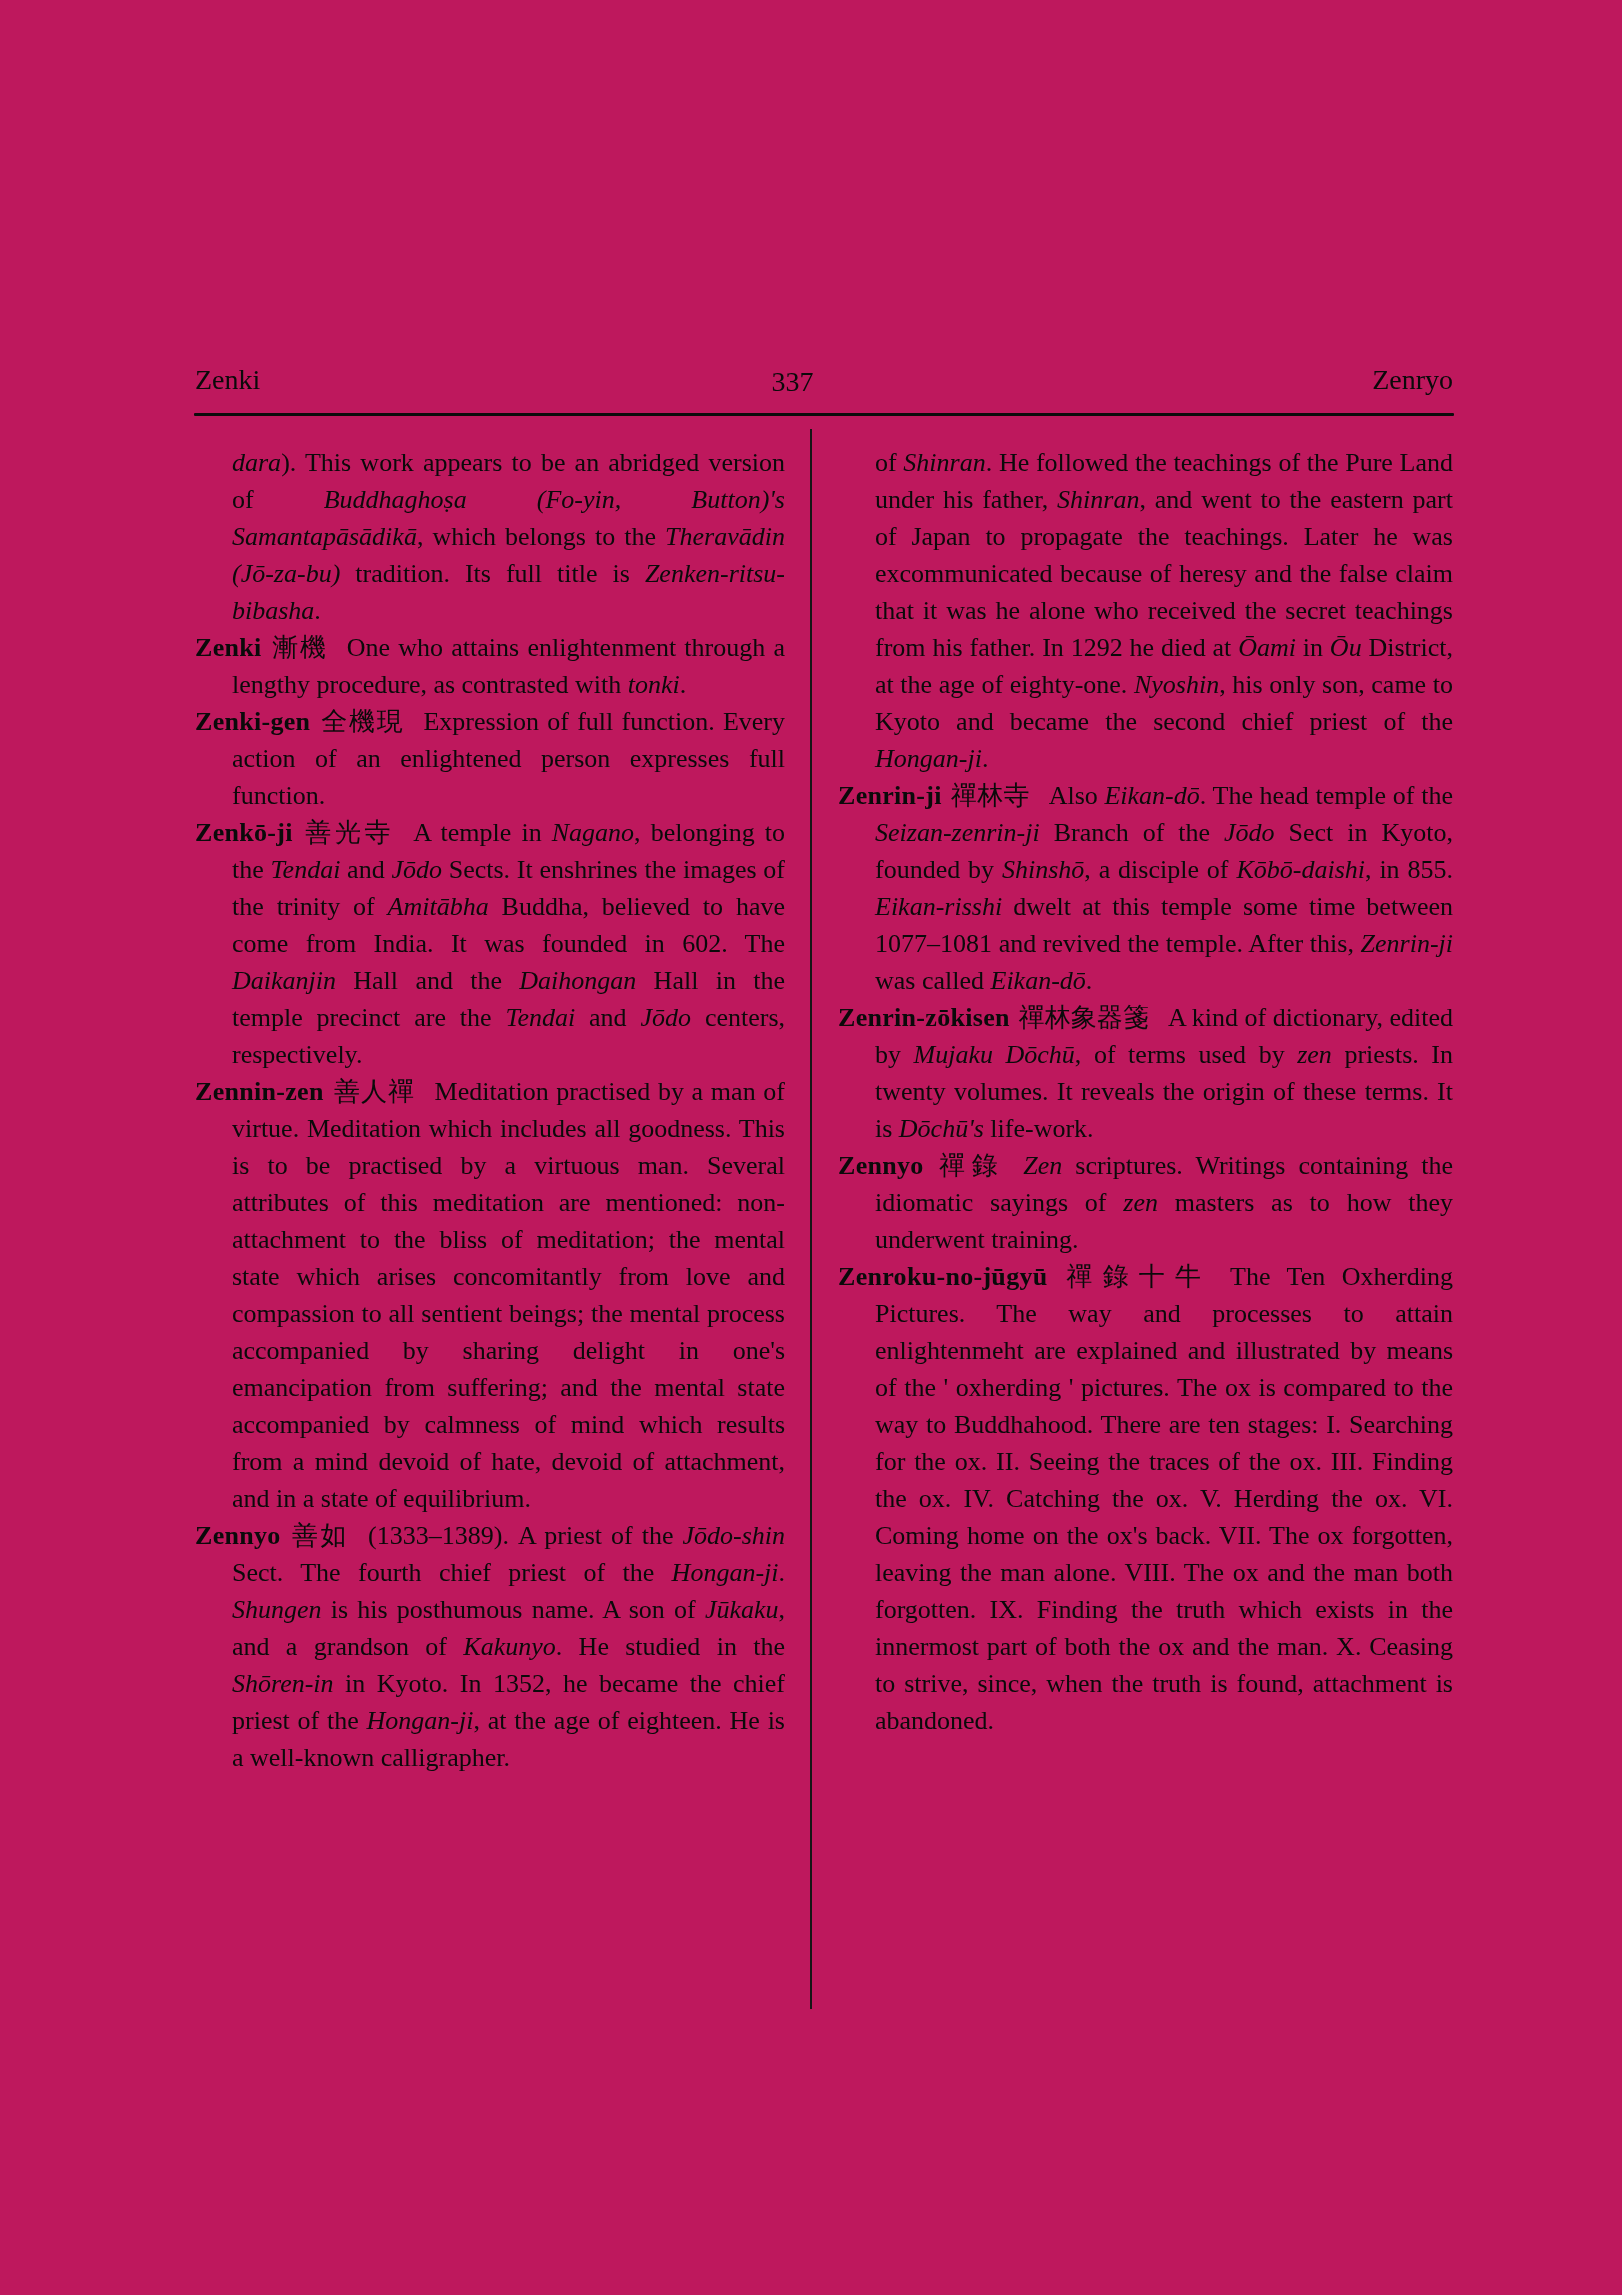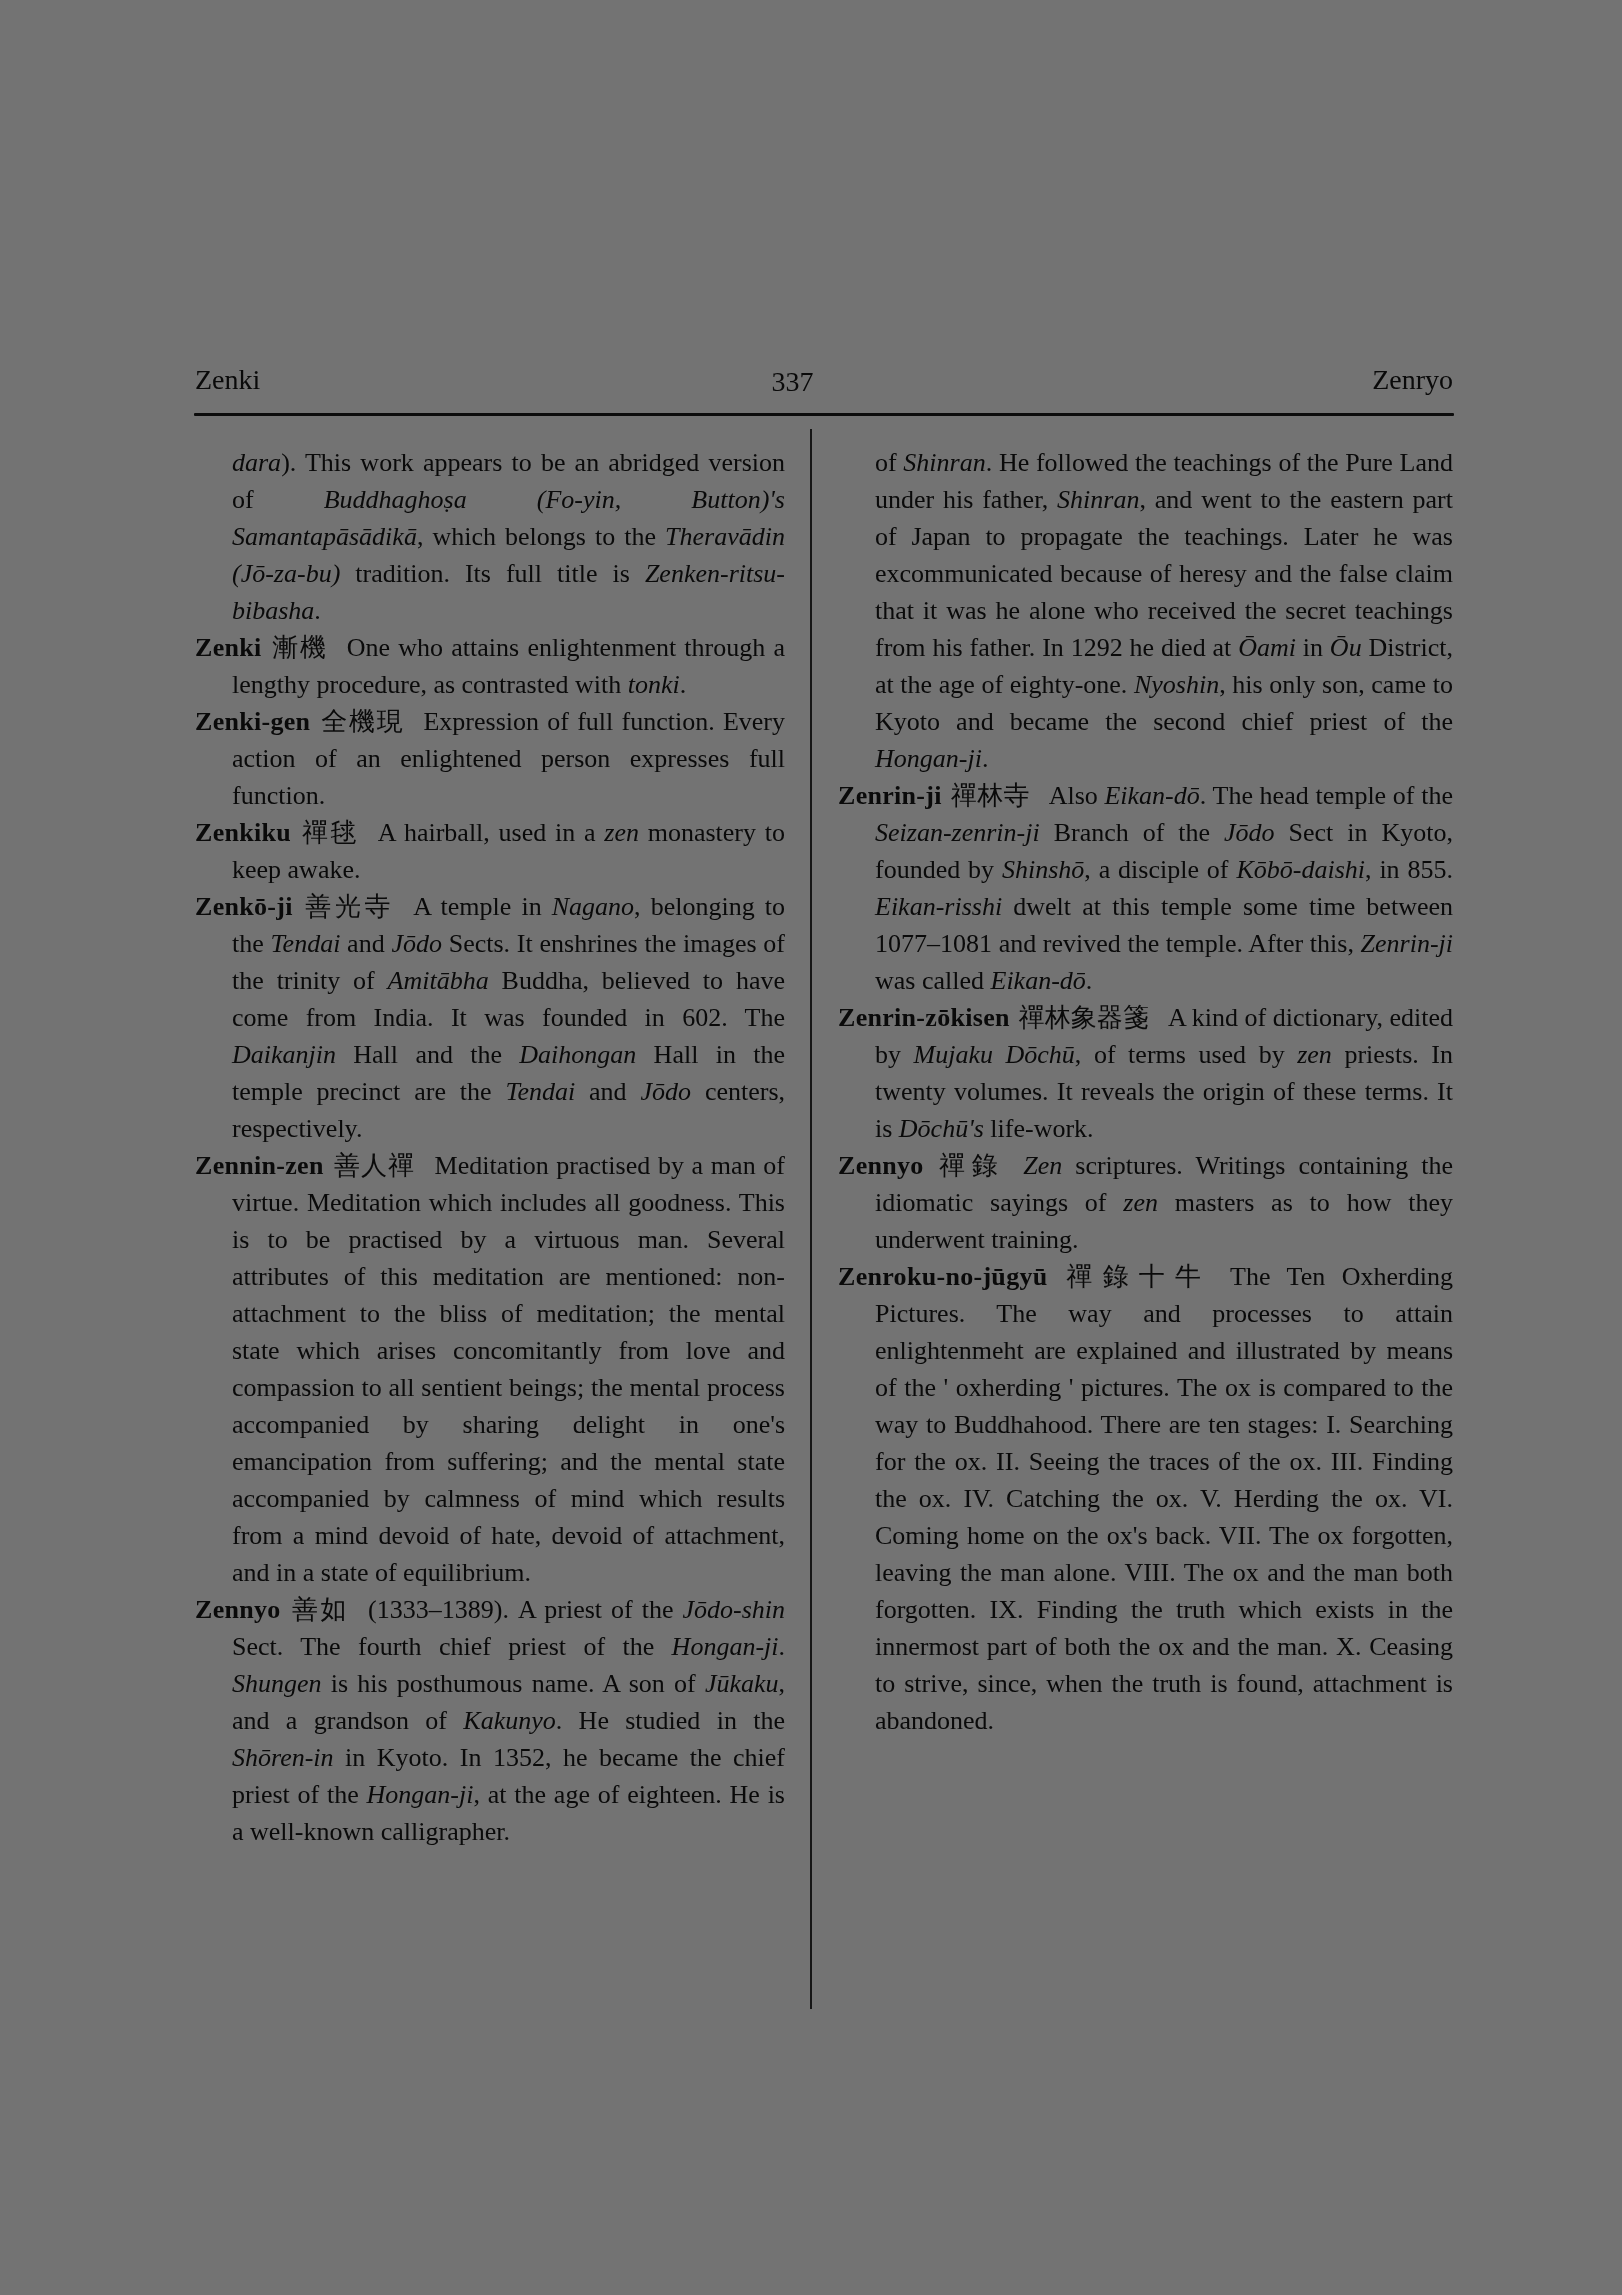--- a/index.html
+++ b/index.html
@@ -5,21 +5,21 @@
   html, body {
     margin: 0;
     padding: 0;
     background: #e8e8e4;
   }
   .page {
     position: relative;
     width: 1623px;
     height: 2295px;
     margin: 0 auto;
-    background: #737373;
+    background: #be185d;
     color: #0a0a0a;
     font-family: "Liberation Serif", "DejaVu Serif", serif;
     overflow: hidden;
   }
   .running-head {
     position: absolute;
     top: 360px;
     left: 195px;
     width: 1258px;
     height: 40px;
@@ -87,21 +87,20 @@
   </div>
 
   <div class="head-rule"></div>
 
   <div class="column-divider"></div>
 
   <div class="column left">
       <p class="entry continuation"><i>dara</i><span>). This work appears to be an abridged version of </span><i>Buddhaghoṣa (Fo-yin, Button)'s Samantapāsādikā</i><span>, which belongs to the </span><i>Theravādin (Jō-za-bu)</i><span> tradition. Its full title is </span><i>Zenken-ritsu-bibasha</i><span>.</span></p>
       <p class="entry"><span class="headword">Zenki</span><span class="kanji">漸機</span><span>One who attains enlightenment through a lengthy procedure, as contrasted with </span><i>tonki</i><span>.</span></p>
       <p class="entry"><span class="headword">Zenki-gen</span><span class="kanji">全機現</span><span>Expression of full function. Every action of an enlightened person expresses full function.</span></p>
-      <p class="entry"><span class="headword">Zenkiku</span><span class="kanji">禪毬</span><span>A hairball, used in a </span><i>zen</i><span> monastery to keep awake.</span></p>
       <p class="entry"><span class="headword">Zenkō-ji</span><span class="kanji">善光寺</span><span>A temple in </span><i>Nagano</i><span>, belonging to the </span><i>Tendai</i><span> and </span><i>Jōdo</i><span> Sects. It enshrines the images of the trinity of </span><i>Amitābha</i><span> Buddha, believed to have come from India. It was founded in 602. The </span><i>Daikanjin</i><span> Hall and the </span><i>Daihongan</i><span> Hall in the temple precinct are the </span><i>Tendai</i><span> and </span><i>Jōdo</i><span> centers, respectively.</span></p>
       <p class="entry"><span class="headword">Zennin-zen</span><span class="kanji">善人禪</span><span>Meditation practised by a man of virtue. Meditation which includes all goodness. This is to be practised by a virtuous man. Several attributes of this meditation are mentioned: non-attachment to the bliss of meditation; the mental state which arises concomitantly from love and compassion to all sentient beings; the mental process accompanied by sharing delight in one's emancipation from suffering; and the mental state accompanied by calmness of mind which results from a mind devoid of hate, devoid of attachment, and in a state of equilibrium.</span></p>
       <p class="entry"><span class="headword">Zennyo</span><span class="kanji">善如</span><span>(1333–1389). A priest of the </span><i>Jōdo-shin</i><span> Sect. The fourth chief priest of the </span><i>Hongan-ji</i><span>. </span><i>Shungen</i><span> is his posthumous name. A son of </span><i>Jūkaku</i><span>, and a grandson of </span><i>Kakunyo</i><span>. He studied in the </span><i>Shōren-in</i><span> in Kyoto. In 1352, he became the chief priest of the </span><i>Hongan-ji</i><span>, at the age of eighteen. He is a well-known calligrapher.</span></p>
     </div>
 
   <div class="column right">
       <p class="entry continuation"><span>of </span><i>Shinran</i><span>. He followed the teachings of the Pure Land under his father, </span><i>Shinran</i><span>, and went to the eastern part of Japan to propagate the teachings. Later he was excommunicated because of heresy and the false claim that it was he alone who received the secret teachings from his father. In 1292 he died at </span><i>Ōami</i><span> in </span><i>Ōu</i><span> District, at the age of eighty-one. </span><i>Nyoshin</i><span>, his only son, came to Kyoto and became the second chief priest of the </span><i>Hongan-ji</i><span>.</span></p>
       <p class="entry"><span class="headword">Zenrin-ji</span><span class="kanji">禪林寺</span><span>Also </span><i>Eikan-dō</i><span>. The head temple of the </span><i>Seizan-zenrin-ji</i><span> Branch of the </span><i>Jōdo</i><span> Sect in Kyoto, founded by </span><i>Shinshō</i><span>, a disciple of </span><i>Kōbō-daishi</i><span>, in 855. </span><i>Eikan-risshi</i><span> dwelt at this temple some time between 1077–1081 and revived the temple. After this, </span><i>Zenrin-ji</i><span> was called </span><i>Eikan-dō</i><span>.</span></p>
       <p class="entry"><span class="headword">Zenrin-zōkisen</span><span class="kanji">禪林象器箋</span><span>A kind of dictionary, edited by </span><i>Mujaku Dōchū</i><span>, of terms used by </span><i>zen</i><span> priests. In twenty volumes. It reveals the origin of these terms. It is </span><i>Dōchū's</i><span> life-work.</span></p>
       <p class="entry"><span class="headword">Zennyo</span><span class="kanji">禪錄</span><i>Zen</i><span> scriptures. Writings containing the idiomatic sayings of </span><i>zen</i><span> masters as to how they underwent training.</span></p>

